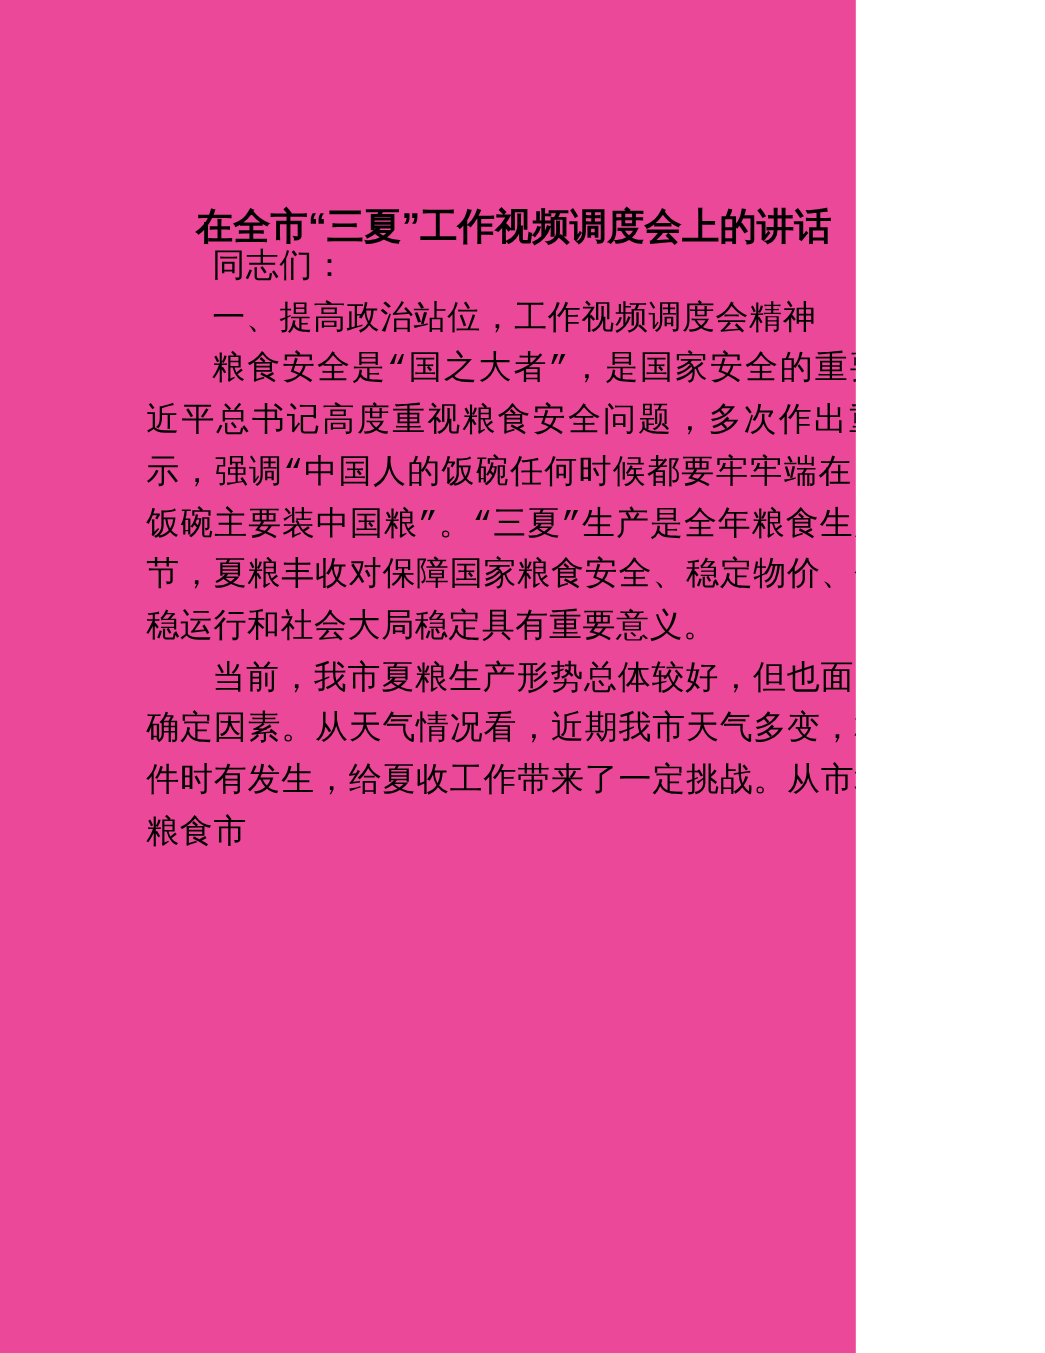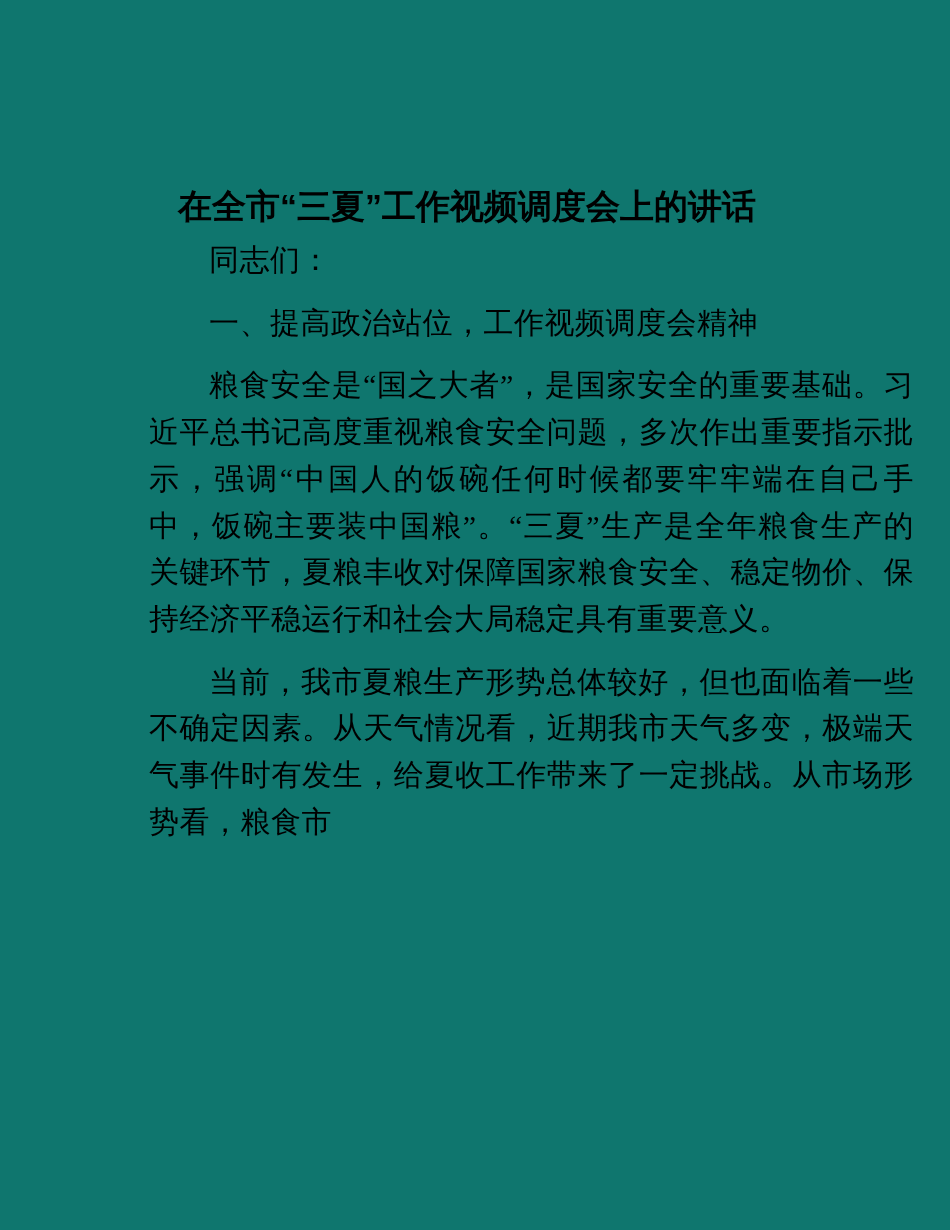--- a/index.html
+++ b/index.html
@@ -2,23 +2,23 @@
 <html><head>
 <meta charset="utf-8">
 <style>
   html, body {
     margin: 0;
     padding: 0;
     background: #ffffff;
   }
   .page {
     position: relative;
-    width: 950px;
+    width: 778px;
     height: 1230px;
-    background: #0f766e;
+    background: #ec4899;
     overflow: hidden;
     font-family: "Liberation Serif", "DejaVu Serif", serif;
     color: #000000;
   }
   .doc-title {
     position: absolute;
     top: 161px;
     left: 0;
     width: 934px;
     text-align: center;
@@ -30,29 +30,29 @@
     letter-spacing: 0px;
     white-space: nowrap;
   }
   .doc-body {
     position: absolute;
     top: 221px;
     left: 133px;
     width: 797px;
   }
   .para {
-    margin: 16px;
+    margin: 0;
     padding: 0;
     font-size: 30px;
     line-height: 46.7px;
     letter-spacing: 0.5px;
     text-align: justify;
     text-indent: 2em;
     color: #000000;
-    font-family: Liberation Serif, serif;
+    font-family: Liberation Mono, monospace;
     word-break: normal;
     overflow-wrap: break-word;
   }
 </style>
 </head>
 <body>
 
 <div class="page">
 
   <h1 class="doc-title">在全市“三夏”工作视频调度会上的讲话</h1>

